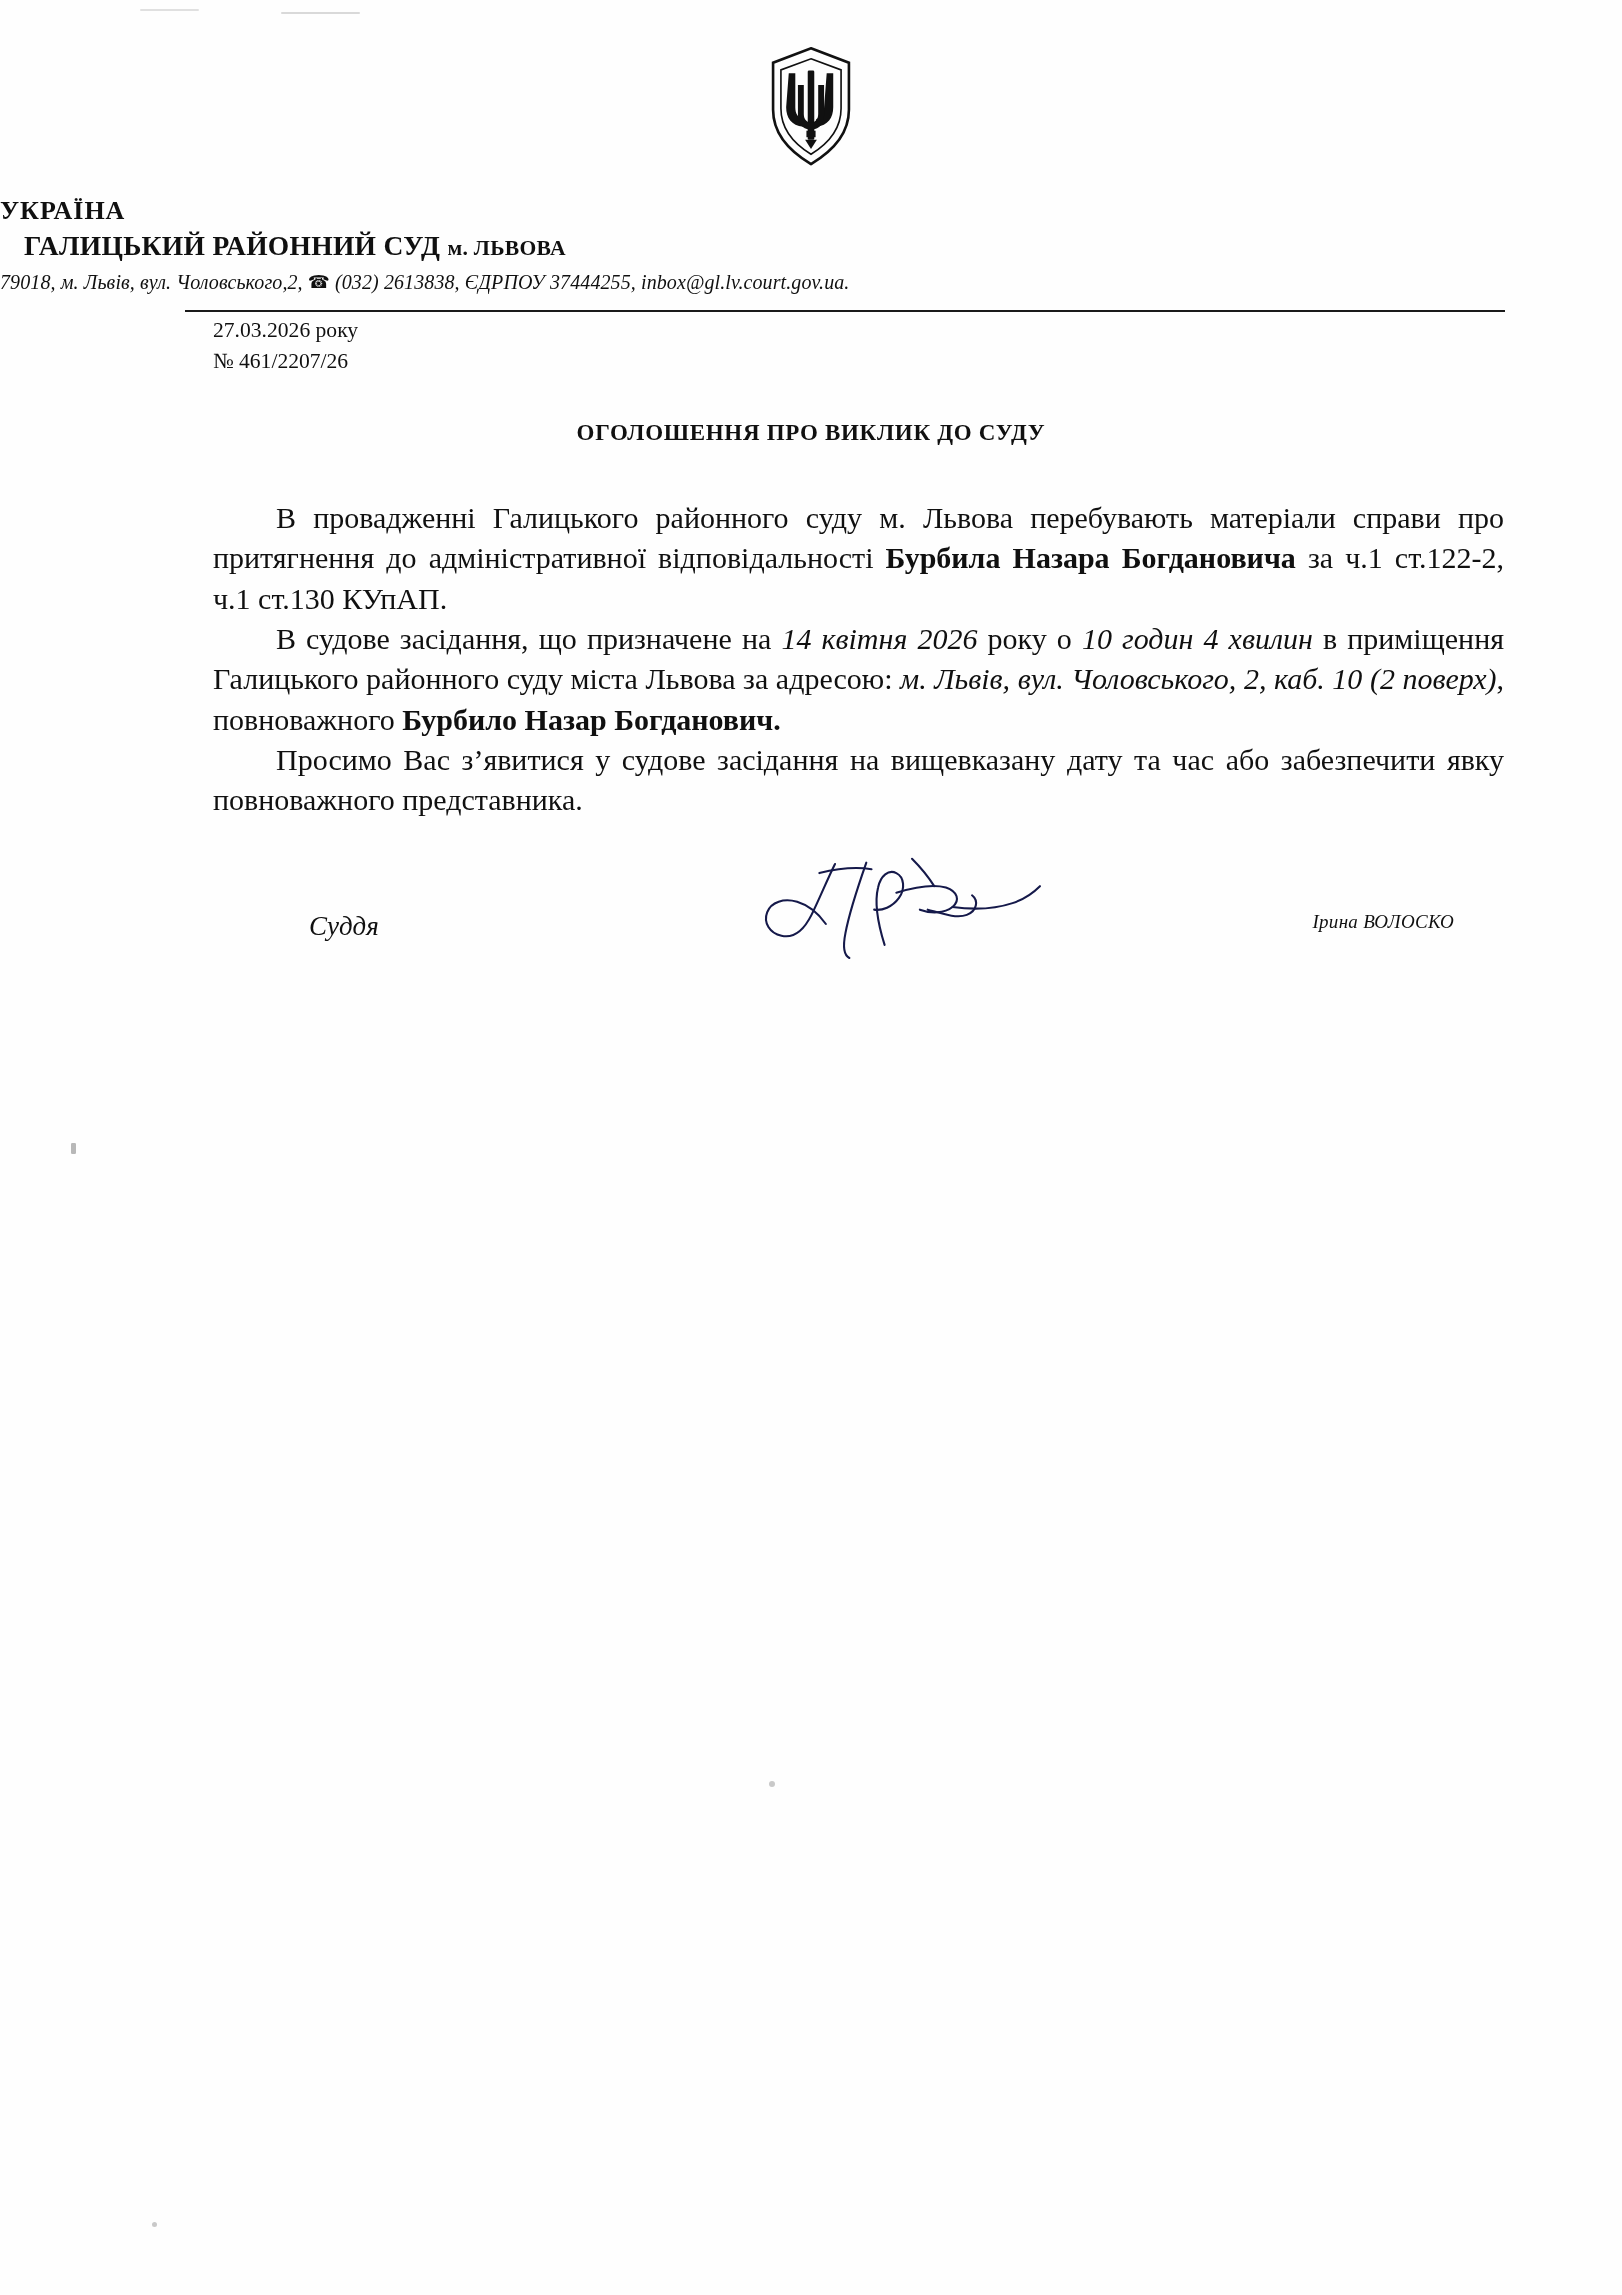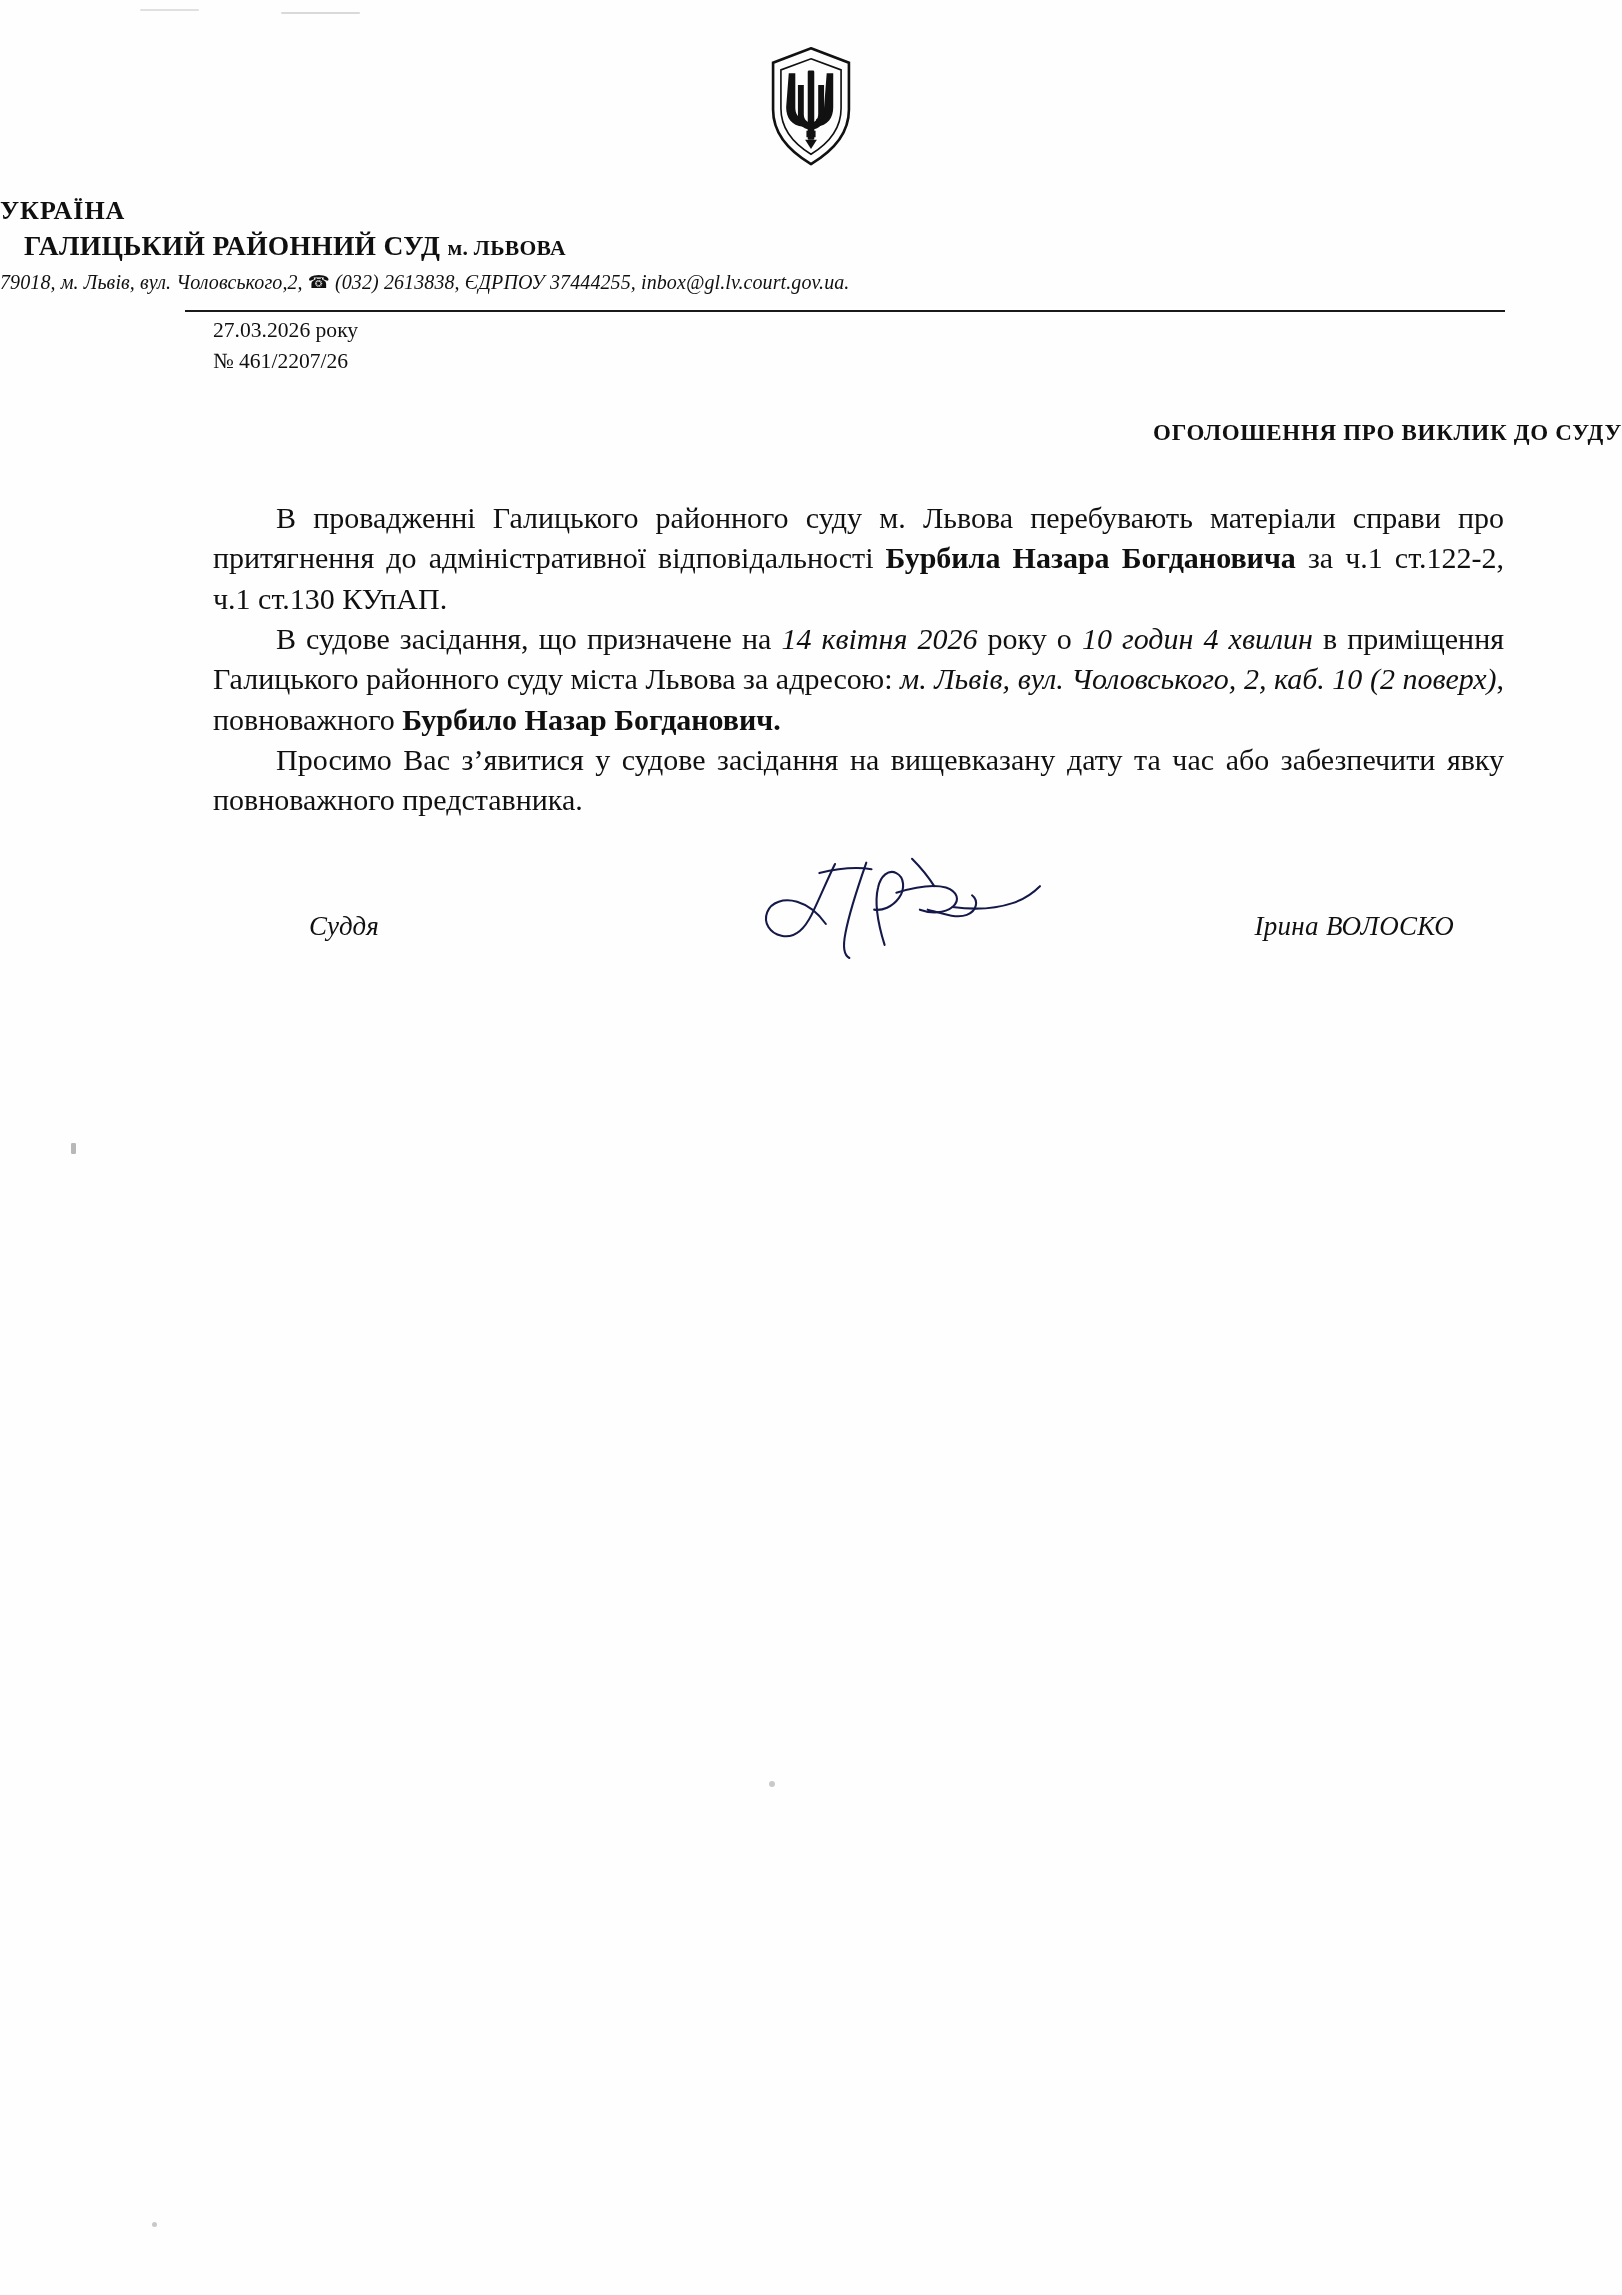--- a/index.html
+++ b/index.html
@@ -91,21 +91,21 @@
     font-size: 21.6px;
     line-height: 1.42;
   }
 
   
   .doc-title {
     position: absolute;
     top: 420px;
     left: 0;
     width: 100%;
-    text-align: right;
+    text-align: center;
     font-size: 23px;
     font-weight: bold;
     letter-spacing: 0.7px;
   }
 
   
   .body-text {
     position: absolute;
     top: 498px;
     left: 213px;
@@ -134,21 +134,21 @@
     position: absolute;
     left: 96px;
     top: 25px;
     font-size: 27px;
     font-style: italic;
   }
   .sign-person {
     position: absolute;
     right: 50px;
     top: 25px;
-    font-size: 27px;
+    font-size: 19px;
     font-style: italic;
     letter-spacing: 0.3px;
   }
   .signature {
     position: absolute;
     left: 543px;
     top: -39px;
     width: 406px;
     height: 124px;
   }

